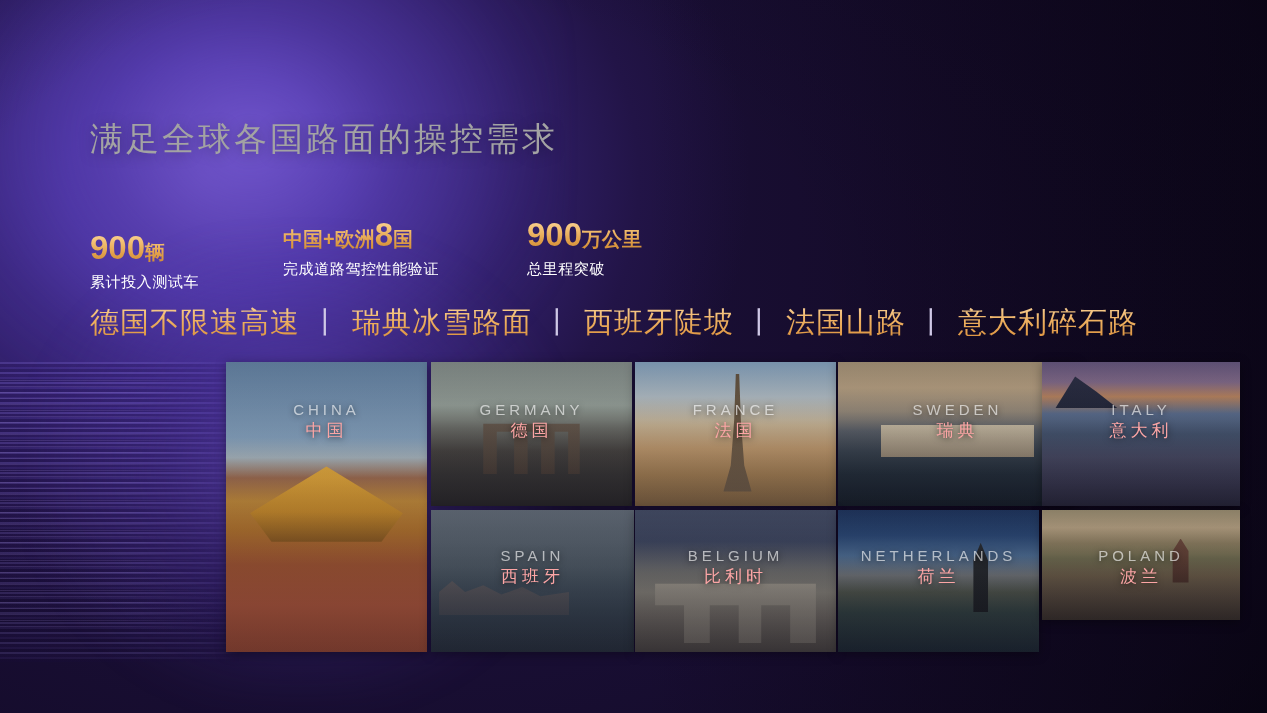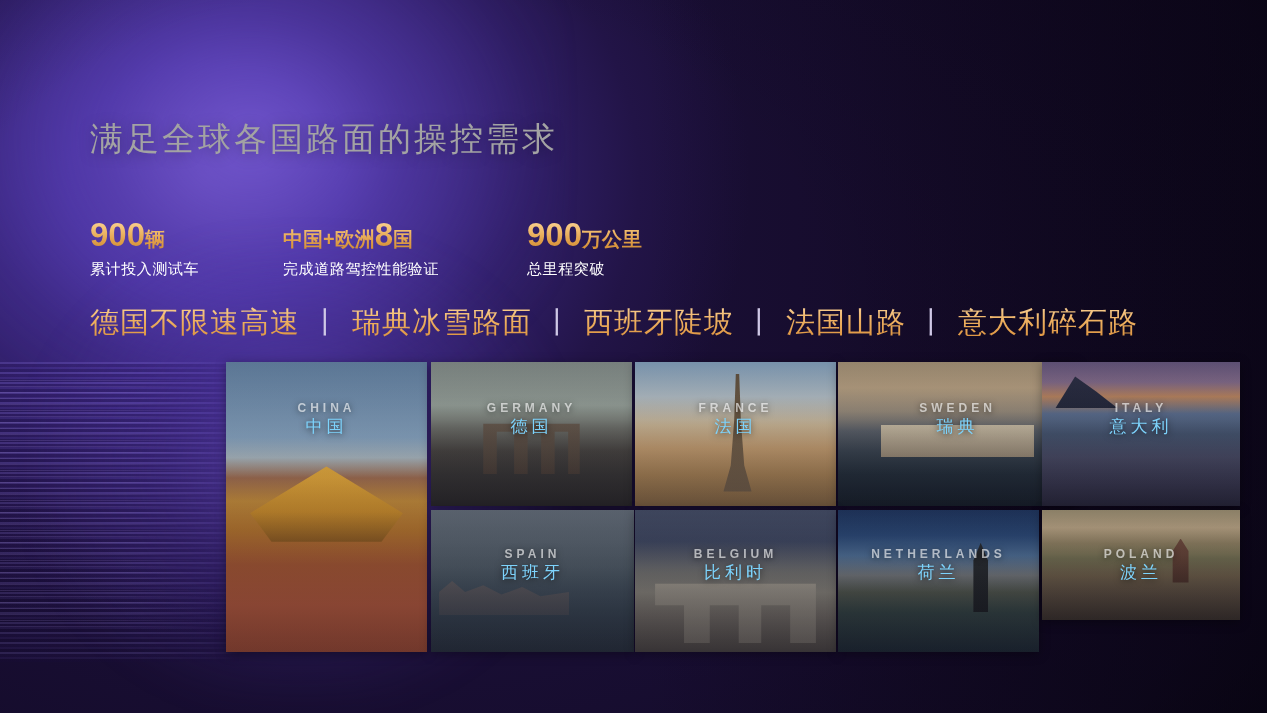--- a/index.html
+++ b/index.html
@@ -72,21 +72,21 @@
   .title{
     position:absolute;left:90px;top:120px;
     font-size:33px;line-height:1.18;font-weight:400;
     color:#a3a3a3;letter-spacing:3px;
     text-shadow:0 2px 14px rgba(0,0,0,.35);
     white-space:nowrap;
   }
 
   .stats{position:absolute;left:90px;top:218px;height:62px;}
   .stat{position:absolute;top:0;}
-  .stat-1{left:0;}
+  .stat-1{left:0;margin-top:13px;}
   .stat-2{left:193px;}
   .stat-3{left:437px;}
   .stat-value{
     white-space:nowrap;line-height:1;
     font-weight:700;
     background:linear-gradient(180deg,#fbd9a0 0%,#f3bf72 34%,#e09f48 70%,#cf8a33 100%);
     -webkit-background-clip:text;background-clip:text;
     -webkit-text-fill-color:transparent;color:#e8a94e;
   }
   .stat-value .big{font-size:33px;letter-spacing:0px;}
@@ -121,28 +121,28 @@
   .tile .photo{position:absolute;inset:0;}
   .tile .shade{
     position:absolute;inset:0;
     background:linear-gradient(180deg, rgba(10,6,24,.18) 0%, rgba(10,6,24,.10) 40%, rgba(10,6,24,.30) 100%);
   }
   .cap{
     position:absolute;left:0;right:0;text-align:center;
     pointer-events:none;
   }
   .cap .en{
-    display:block;font-size:12px;letter-spacing:4px;font-weight:700;
+    display:block;font-size:15px;letter-spacing:4px;font-weight:400;
     color:rgba(255,255,255,.62);
     text-shadow:0 1px 6px rgba(0,0,0,.55);
     line-height:1.1;
   }
   .cap .cn{
     display:block;margin-top:2px;font-size:17px;letter-spacing:4px;font-weight:500;
-    color:#7dd3fc;text-shadow:0 1px 7px rgba(0,0,0,.75);
+    color:#fca5a5;text-shadow:0 1px 7px rgba(0,0,0,.75);
     line-height:1.2;
   }
 
   
   .t-china{left:0;top:0;width:201px;height:290px;}
   .t-germany{left:205px;top:0;width:201px;height:144px;}
   .t-france{left:409px;top:0;width:201px;height:144px;}
   .t-sweden{left:612px;top:0;width:239px;height:144px;}
   .t-italy{left:816px;top:0;width:198px;height:144px;}
   .t-spain{left:205px;top:148px;width:203px;height:142px;}

